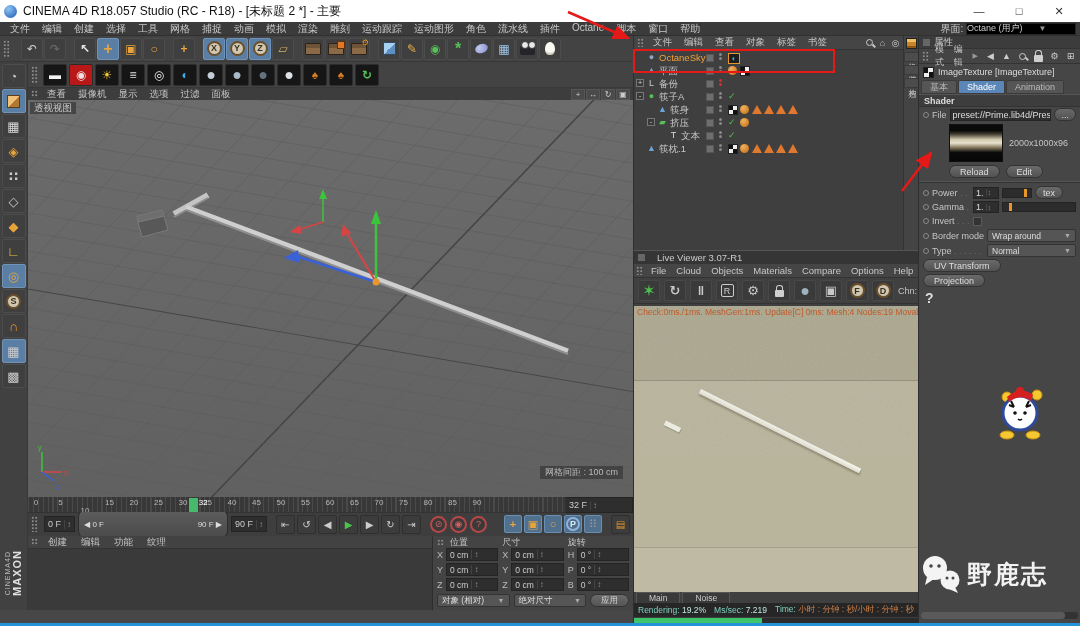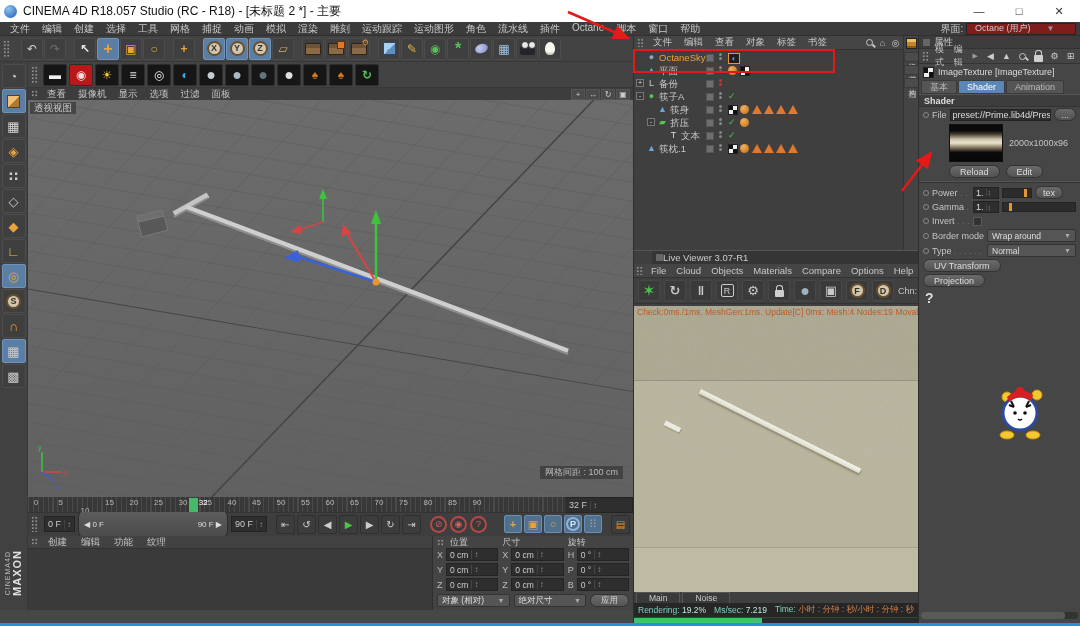--- a/index.html
+++ b/index.html
@@ -9,21 +9,21 @@
   #titlebar{position:absolute;left:0;top:0;width:1080px;height:22px;background:#fff;color:#111;
     display:flex;align-items:center;font-size:12px;gap:6px;padding:0 4px;}
   #app-icon{width:13px;height:13px;border-radius:50%;background:radial-gradient(circle at 35% 30%,#8ec6f2,#1c57b2);}
   #titlebar .spacer{flex:1;}
   .winbtn{width:34px;height:20px;display:flex;align-items:center;justify-content:center;color:#333;font-size:11px;}
   
   #menubar{position:absolute;left:0;top:22px;width:1080px;height:14px;background:#3b3b3b;border-bottom:1px solid #303030;
     display:flex;align-items:center;font-size:10px;color:#c9c9c9;padding:0 4px;}
   #menubar .menu-item{padding:0 6px;}
   #menubar .spacer{flex:1;}
-  #iface-dd{background:#7f1d1d;border:1px solid #252525;padding:0 8px;height:12px;display:flex;align-items:center;gap:16px;min-width:110px;font-size:9px;}
+  #iface-dd{background:#000000;border:1px solid #252525;padding:0 0;height:12px;display:flex;align-items:center;gap:16px;min-width:110px;font-size:9px;}
   #iface-dd .arr{color:#999;font-size:8px;}
   
   #toolbar1{position:absolute;left:0;top:36px;width:633px;height:26px;background:#434343;border-bottom:1px solid #383838;
     display:flex;align-items:center;gap:1px;padding:0 3px;}
   #toolbar2{position:absolute;left:28px;top:62px;width:605px;height:26px;background:#434343;border-bottom:1px solid #383838;
     display:flex;align-items:center;gap:2px;padding:0 3px;}
   .grip{width:7px;height:70%;background-image:radial-gradient(#8f8f8f 32%,transparent 33%);background-size:3.5px 3.5px;flex:0 0 7px;margin-right:3px;}
   .tool{width:22px;height:22px;background:#3f3f3f;border:1px solid #4c4c4c;border-radius:2px;display:flex;align-items:center;justify-content:center;font-size:12px;line-height:1;flex:0 0 auto;}
   .tool.sel{background:#5b7fa4;border-color:#6f93b8;}
   .otool{width:24px;height:22px;background:#161616;border:1px solid #2c2c2c;border-radius:2px;display:flex;align-items:center;justify-content:center;font-size:12px;flex:0 0 auto;}
@@ -118,21 +118,21 @@
   .tag{position:absolute;top:1.5px;width:10px;height:10px;}
   .tag.mat{border-radius:50%;background:radial-gradient(circle at 35% 30%,#f2b25e,#c06a10);width:9px;height:9px;}
   .tag.checker{background:conic-gradient(#eee 25%,#111 0 50%,#eee 0 75%,#111 0);border:1px solid #222;}
   .tag.tri{width:0;height:0;background:none;border-left:5px solid transparent;border-right:5px solid transparent;border-bottom:9px solid #e07830;}
   .tag.hdri{background:#1d1d1d;border:1px solid #e8962e;display:flex;align-items:center;justify-content:center;color:#3fa8e8;font-size:8px;width:12px;height:11px;}
   #om-side{position:absolute;right:0;top:0;width:15px;bottom:0;background:#444;border-left:1px solid #333;display:flex;flex-direction:column;align-items:center;gap:3px;padding-top:2px;}
   #om-side .lyr{width:11px;height:11px;background:linear-gradient(#f0c060 0 3px,#c88428 3px 7px,#8a5a14 7px);border:1px solid #222;}
   .sidetab{writing-mode:vertical-rl;font-size:8px;color:#bbb;background:#4c4c4c;border:1px solid #3a3a3a;padding:4px 1px;}
   
   #lv{position:absolute;left:633px;top:250px;width:285px;height:373px;background:#3f3f3f;border-left:1px solid #2e2e2e;border-top:1px solid #555;}
-  #lv-title{height:13px;background:#353535;display:flex;align-items:center;font-size:9.5px;color:#ccc;gap:0;padding:0 4px;margin-left:18px;}
+  #lv-title{height:13px;background:#353535;display:flex;align-items:center;font-size:9.5px;color:#ccc;gap:12px;padding:0 4px;}
   #lv-title i{width:7px;height:7px;background:#666;}
   #lv-menu{height:14px;display:flex;align-items:center;font-size:9.5px;color:#c8c8c8;padding:0 2px;background:#454545;border-bottom:1px solid #333;}
   #lv-menu .menu-item{padding:0 5px;}
   #lv-tools{height:26px;display:flex;align-items:center;gap:4px;padding:0 4px;background:#404040;border-bottom:1px solid #333;}
   .lvtool{width:22px;height:21px;display:flex;align-items:center;justify-content:center;font-size:13px;color:#ccc;background:#3a3a3a;border:1px solid #484848;border-radius:2px;flex:0 0 auto;}
   .boxletter{border:1.5px solid #ccc;border-radius:2px;font-size:9px;width:13px;height:13px;display:flex;align-items:center;justify-content:center;color:#ccc;}
   #lv-chn{margin-left:auto;display:flex;align-items:center;gap:3px;font-size:9px;color:#c5c5c5;}
   #lv-chn .dd{width:44px;flex:0 0 44px;}
   #lv-render{position:absolute;left:0;top:55px;right:0;bottom:31px;background:#b9b49c;overflow:hidden;}
   #lv-render .band-top{position:absolute;left:0;top:0;right:0;height:75px;background:#aba78f;border-bottom:1px solid #938e78;}
@@ -979,20 +979,33 @@
       <path d="M16 14 Q29 2 42 12 L40 18 Q29 10 18 19 Z" fill="#d42020"></path>
       <circle cx="29" cy="8" r="4" fill="#d42020"></circle>
       <path d="M23 24 l-3 -6 M23 24 l-5 -2 M35 24 l3 -6 M35 24 l5 -2" stroke="#111" stroke-width="2" fill="none"></path>
       <circle cx="24" cy="30" r="1.8" fill="#111"></circle>
       <circle cx="34" cy="30" r="1.8" fill="#111"></circle>
       <path d="M27 36 q2 2 4 0" stroke="#111" stroke-width="1.5" fill="none"></path>
       <ellipse cx="16" cy="52" rx="7" ry="4" fill="#f5c832" stroke="#c89010"></ellipse>
       <ellipse cx="42" cy="52" rx="7" ry="4" fill="#f5c832" stroke="#c89010"></ellipse>
     </svg>
 
+    <div id="wechat">
+      <svg width="44" height="40">
+        <circle cx="16" cy="14" r="12" fill="#f4f4f4"></circle>
+        <polygon points="8,23 6,31 15,25" fill="#f4f4f4"></polygon>
+        <circle cx="12" cy="12" r="1.8" fill="#474747"></circle>
+        <circle cx="20" cy="12" r="1.8" fill="#474747"></circle>
+        <circle cx="31" cy="26" r="9.5" fill="#f4f4f4"></circle>
+        <polygon points="36,33 39,39 30,35" fill="#f4f4f4"></polygon>
+        <circle cx="28" cy="24" r="1.5" fill="#474747"></circle>
+        <circle cx="34" cy="24" r="1.5" fill="#474747"></circle>
+      </svg>
+      <span class="wname">野鹿志</span>
+    </div>
     <div id="attr-scroll">
         <i></i>
       </div>
   </div>
 
   <div id="blueline"></div>
 
   <svg id="annot">
     <defs>
       <marker id="arrhead" markerWidth="8" markerHeight="8" refX="6" refY="3" orient="auto">

